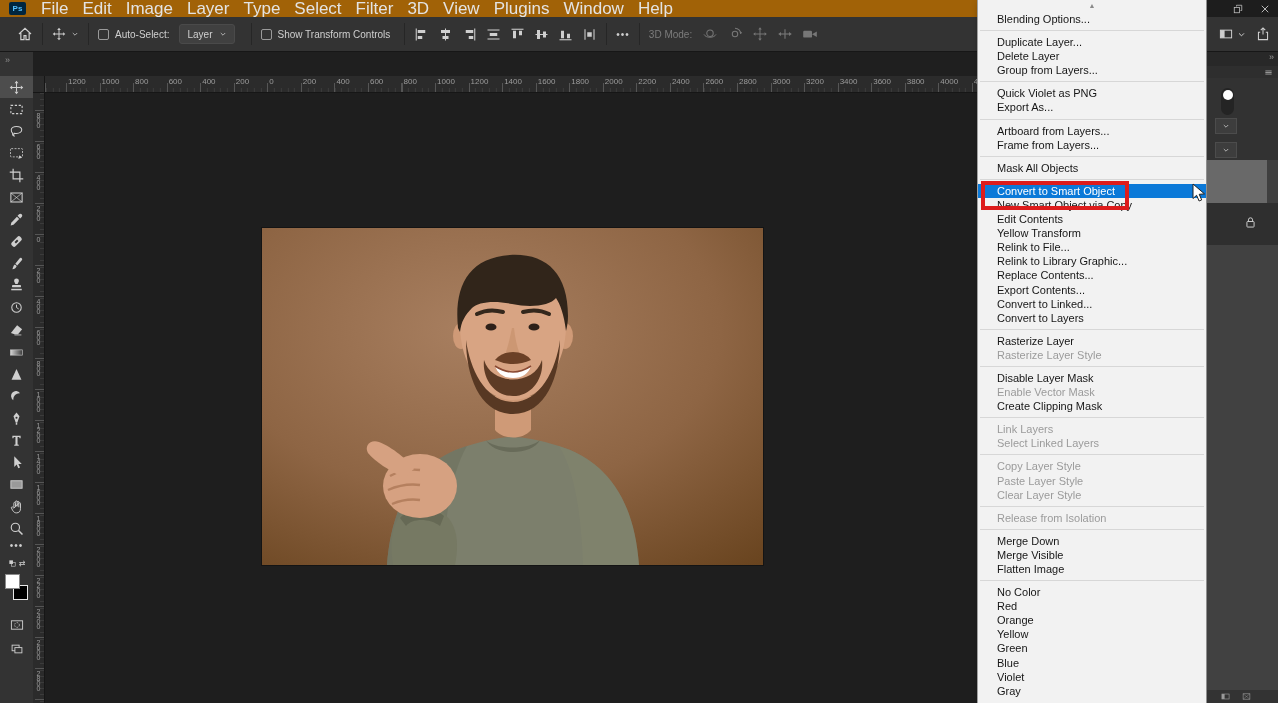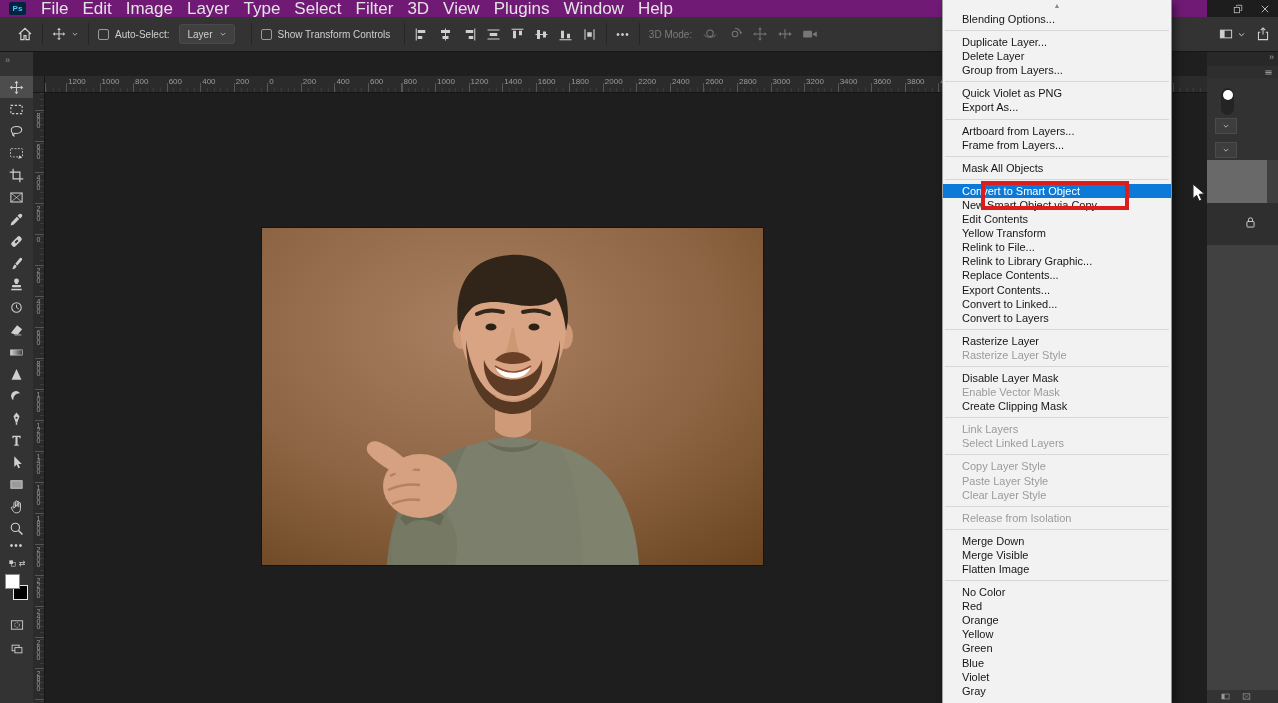--- a/index.html
+++ b/index.html
@@ -8,21 +8,21 @@
   #app { position:relative; width:1278px; height:703px; overflow:hidden; background:#1f1f1f; user-select:none; }
 
   
   .ic { display:inline-block; color:#cfcfcf; }
   .ic use { pointer-events:none; }
   .ic16 { width:16px; height:16px; }
   .ic14 { width:14px; height:14px; }
   .ic9  { width:9px;  height:9px;  }
 
   
-  #menubar { position:absolute; left:0; top:0; width:1278px; height:17px; background:#701a75;
+  #menubar { position:absolute; left:0; top:0; width:1278px; height:17px; background:#a16207;
              display:flex; align-items:center; gap:0; z-index:10; }
   #ps-logo { width:17px; height:13px; margin:0 8px 0 9px; background:#00263f; border-radius:2px;
              color:#55c1ff; font-size:8px; font-weight:bold; display:flex; align-items:center; justify-content:center; }
   .mb-item { color:#e3e3e3; font-size:17px; padding:4px 7px; line-height:17px; cursor:default; }
 
   
   #optionsbar { position:absolute; left:0; top:17px; width:1278px; height:35px; background:#333333;
                 border-bottom:1px solid #171717; display:flex; align-items:center; z-index:10; }
   .obar-sep { width:1px; height:22px; background:#262626; margin:0 9px; flex:0 0 auto; }
   .obar-txt { color:#cfcfcf; font-size:10px; white-space:nowrap; }
@@ -80,21 +80,21 @@
   .vlab { position:absolute; left:1px; font-size:7px; color:#9b9b9b; writing-mode:vertical-rl;
           text-orientation:upright; letter-spacing:-2px; line-height:8px; }
 
   
   #canvas { position:absolute; left:45px; top:93px; width:1162px; height:610px; background:#1e1e1e; z-index:1; }
   #doc-image { position:absolute; left:262px; top:228px; width:501px; height:337px; z-index:2;
                box-shadow:0 0 0 1px #141414; }
   #doc-image svg { display:block; }
 
   
-  #context-menu { position:absolute; left:942px; top:0; width:230px; height:703px; background:#f2f2f2;
+  #context-menu { position:absolute; left:977px; top:0; width:230px; height:703px; background:#f2f2f2;
                   border-left:1px solid #a0a0a0; border-right:1px solid #8f8f8f; z-index:50;
                   box-shadow:3px 3px 8px rgba(0,0,0,.45); }
   #cm-scroll-up { height:12px; text-align:center; color:#8a8a8a; font-size:7px; line-height:12px; }
   .cm-item { height:14.1px; line-height:14.1px; font-size:11px; color:#161616; padding-left:19px; white-space:nowrap; }
   .cm-item.cm-disabled { color:#9b9b9b; }
   .cm-item.cm-highlight { background:#0b79d8; color:#ffffff; }
   .cm-sep { height:9px; position:relative; }
   .cm-sep::after { content:""; position:absolute; left:2px; right:2px; top:4px; height:1px; background:#d7d7d7; }
 
   

